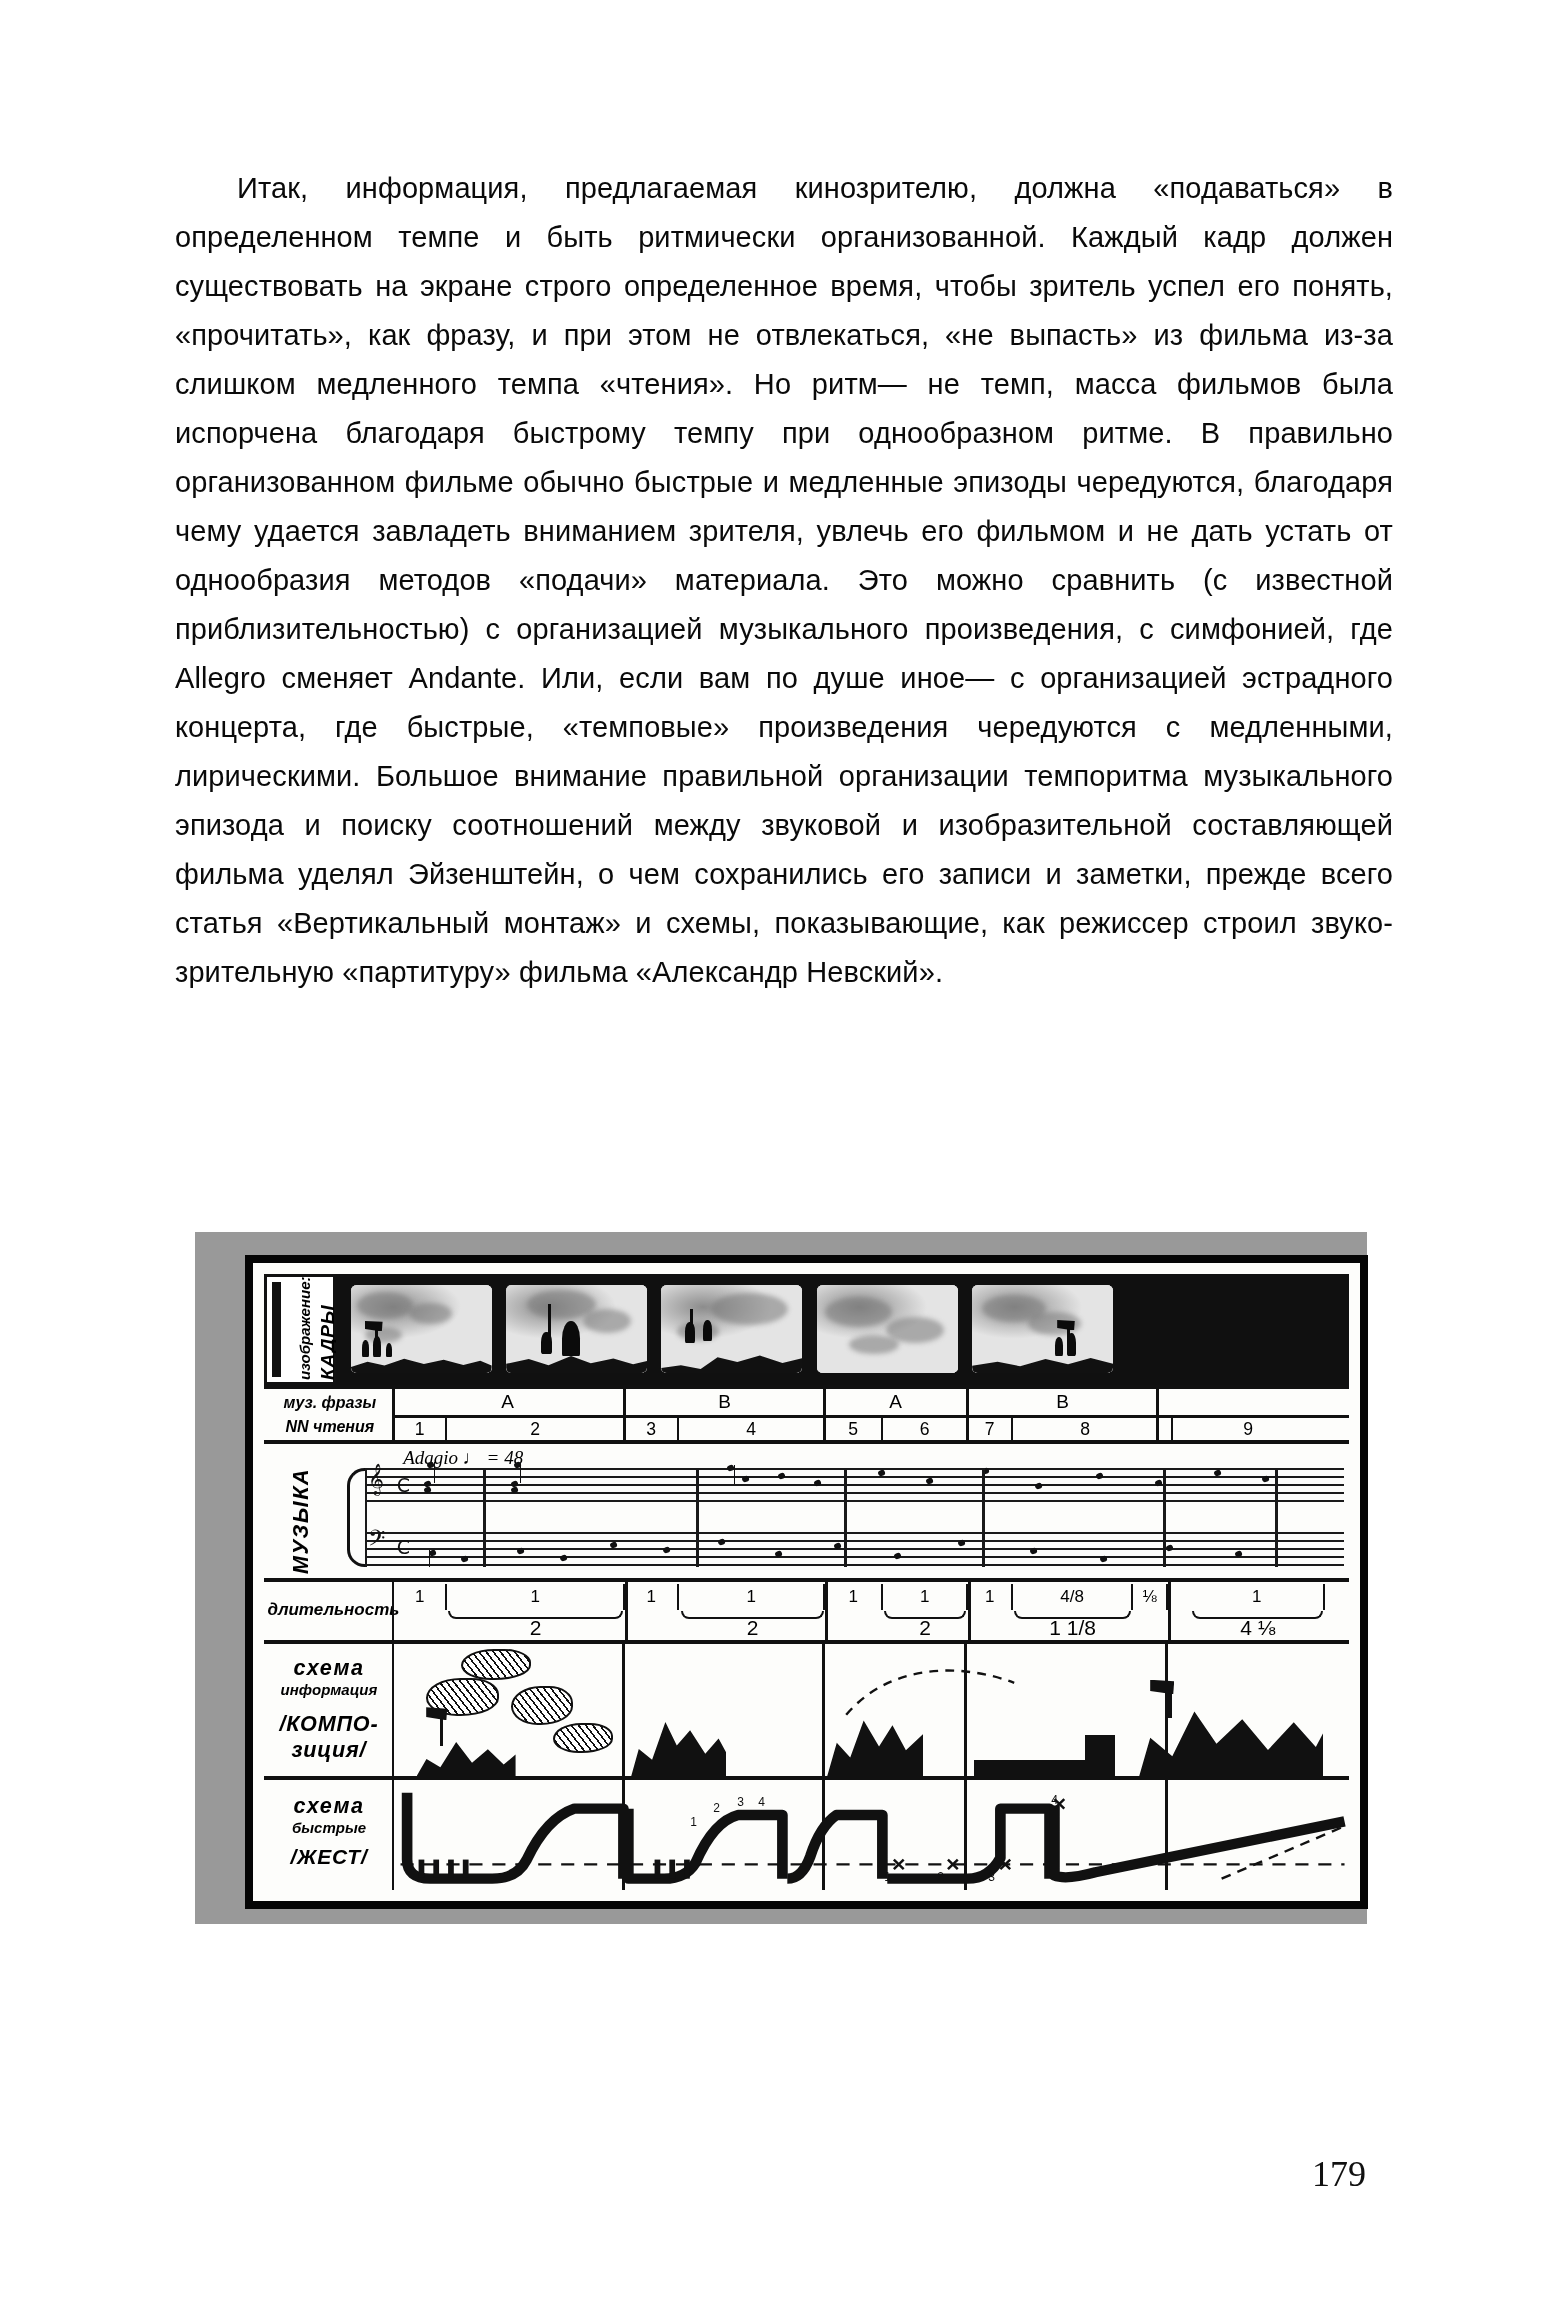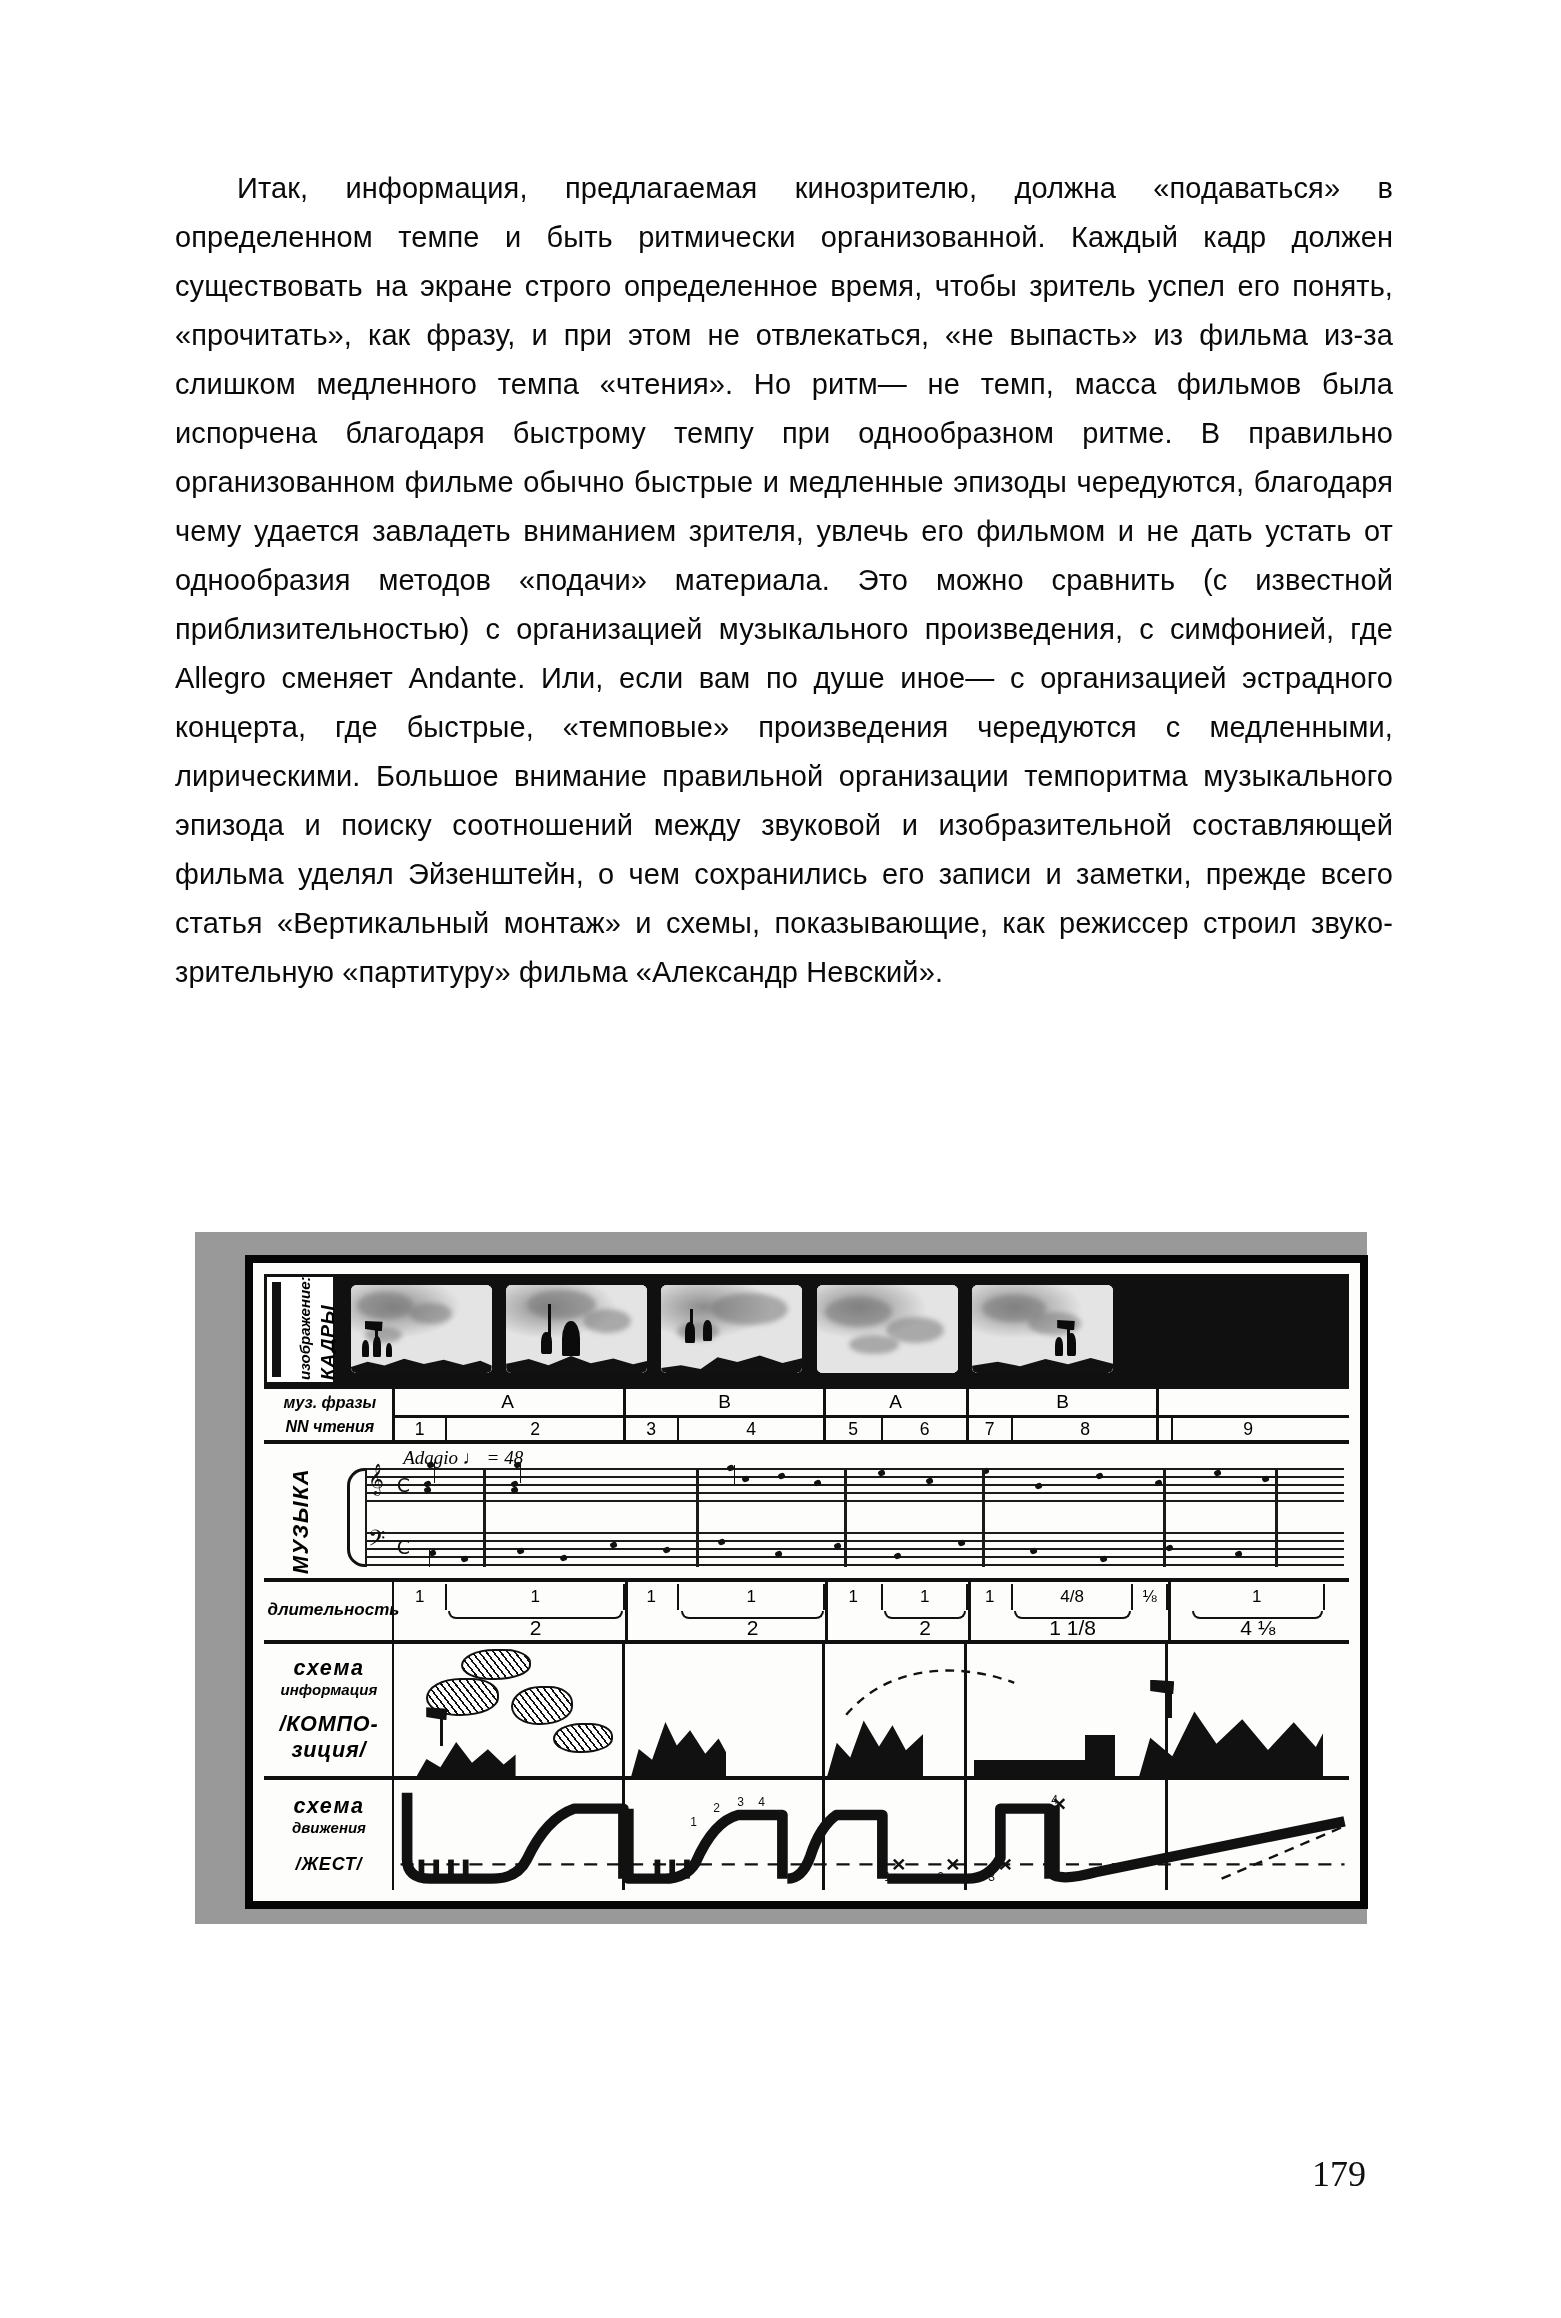--- a/index.html
+++ b/index.html
@@ -151,21 +151,21 @@
   .mtn{position:absolute;bottom:0;background:#111;}
   .compSep{position:absolute;top:0;width:2.4px;height:136px;background:#111;}
 
   
   #rowGest{position:absolute;left:0;top:506px;width:100%;height:117px;
            border-bottom:4.8px solid #111;box-sizing:border-box;overflow:hidden;}
   #gestLabel{position:absolute;left:4.8px;top:13px;width:120px;text-align:center;
              font-style:italic;font-weight:700;}
   #gestLabel .l1{font-size:21.6px;letter-spacing:1.6px;}
   #gestLabel .l2{font-size:15px;}
-  #gestLabel .l3{font-size:18px;margin-top:18px;letter-spacing:0.8px;font-style:italic;}
+  #gestLabel .l3{font-size:21px;margin-top:9px;letter-spacing:0.8px;font-style:italic;}
   #gestArea{position:absolute;left:128px;top:0;right:0;bottom:0;
             border-left:2.4px solid #111;box-sizing:border-box;overflow:hidden;}
   .gestSep{position:absolute;top:0;width:2.4px;height:117px;background:#111;}
   .gestTick{position:absolute;font-size:12px;color:#111;}
 </style>
 </head>
 <body>
 
 <div id="bodytext">
   <p>Итак, информация, предлагаемая кинозрителю, должна «подаваться» в определенном темпе и быть ритмически организованной. Каждый кадр должен существовать на экране строго определенное время, чтобы зритель успел его понять, «прочитать», как фразу, и при этом не отвлекаться, «не выпасть» из фильма из-за слишком медленного темпа «чтения». Но ритм— не темп, масса фильмов была испорчена благодаря быстрому темпу при однообразном ритме. В правильно организованном фильме обычно быстрые и медленные эпизоды чередуются, благодаря чему удается завладеть вниманием зрителя, увлечь его фильмом и не дать устать от однообразия методов «подачи» материала. Это можно сравнить (с известной приблизительностью) с организацией музыкального произведения, с симфонией, где Allegro сменяет Andante. Или, если вам по душе иное— с организацией эстрадного концерта, где быстрые, «темповые» произведения чередуются с медленными, лирическими. Большое внимание правильной организации темпоритма музыкального эпизода и поиску соотношений между звуковой и изобразительной составляющей фильма уделял Эйзенштейн, о чем сохранились его записи и заметки, прежде всего статья «Вертикальный монтаж» и схемы, показывающие, как режиссер строил звуко-зрительную «партитуру» фильма «Александр Невский».</p>
@@ -423,21 +423,21 @@
         <div class="compSep" style="left:228px;"></div>
         <div class="compSep" style="left:428px;"></div>
         <div class="compSep" style="left:570px;"></div>
         <div class="compSep" style="left:771px;"></div>
       </div>
     </div>
 
     <div id="rowGest">
       <div id="gestLabel">
         <div class="l1">схема</div>
-        <div class="l2">движения</div>
+        <div class="l2">быстрые</div>
         <div class="l3">/ЖЕСТ/</div>
       </div>
       <div id="gestArea">
         <svg style="position:absolute;left:0;top:0;width:100%;height:100%;" viewBox="0 0 1165 142" preserveAspectRatio="none">
 
           <line x1="8" y1="106" x2="1160" y2="106" stroke="#111" stroke-width="3" stroke-dasharray="16 12"></line>
 
           <path d="M16,16 L16,100 Q16,124 44,124 L120,124 Q150,124 162,100 Q186,48 220,36 L280,36 L280,124" fill="none" stroke="#111" stroke-width="13" stroke-linejoin="round"></path>
 
           <rect x="30" y="100" width="7" height="22" fill="#111"></rect>

